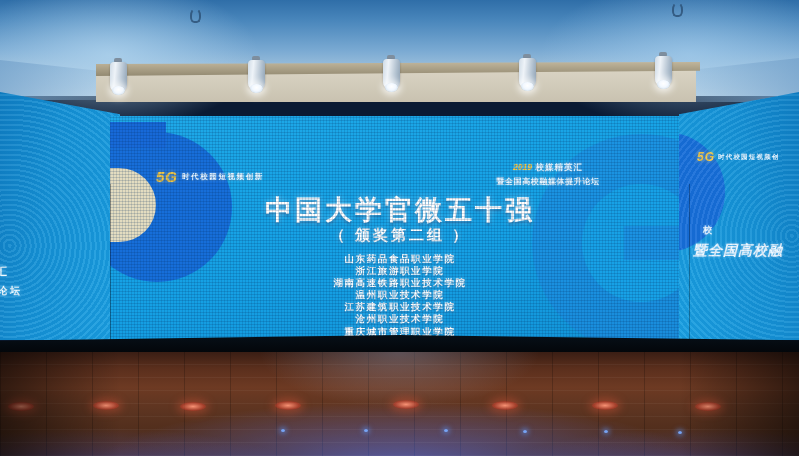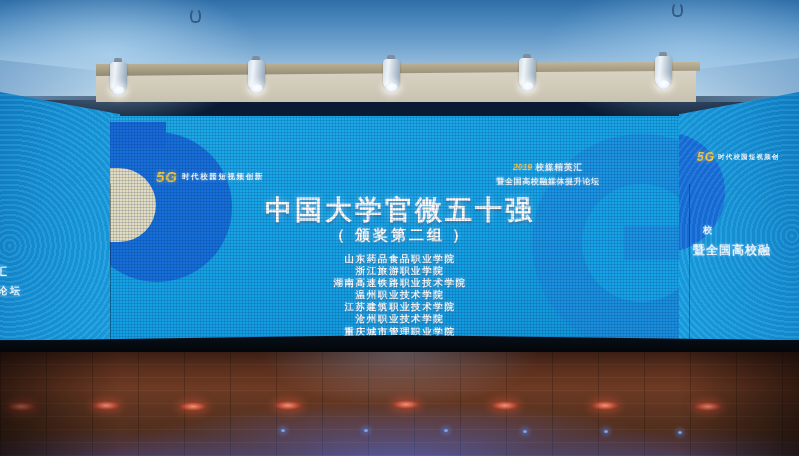--- a/index.html
+++ b/index.html
@@ -102,22 +102,22 @@
     text-shadow:0 0 4px rgba(150,220,255,.8);white-space:nowrap;}
   .sl-2{left:-46px;top:172px;font-size:11px;letter-spacing:3px;}
   .sl-3{left:-52px;top:192px;font-size:10px;letter-spacing:2.4px;}
 
   .sr-5g{position:absolute;left:18px;top:58px;display:flex;align-items:center;gap:3px;}
   .sr-g5{font-size:12px;font-weight:700;color:#f5c842;font-style:italic;letter-spacing:1px;
     text-shadow:0 0 4px rgba(255,220,120,.6);}
   .sr-tag{font-size:6.5px;color:#eaf6ff;letter-spacing:1.2px;font-weight:600;white-space:nowrap;}
   .sr-row1{position:absolute;left:24px;top:132px;font-size:9px;font-weight:700;color:#eaf6ff;
     letter-spacing:1.2px;white-space:nowrap;text-shadow:0 0 3px rgba(170,220,255,.8);}
-  .sr-row2{position:absolute;left:14px;top:150px;font-size:12px;font-weight:700;color:#eaf6ff;
-    letter-spacing:1px;white-space:nowrap;text-shadow:0 0 3px rgba(170,220,255,.8);}
+  .sr-row2{position:absolute;left:14px;top:150px;font-size:14px;font-weight:700;color:#eaf6ff;
+    letter-spacing:1px;white-space:nowrap;text-shadow:0 0 3px rgba(170,220,255,.8);font-style:italic;}
   .sr-wm5{position:absolute;left:-74px;top:40px;width:120px;height:120px;border-radius:50%;
     background:#1769d8;opacity:.9;}
 
   
   .skirt{position:absolute;left:0;top:334px;width:799px;height:24px;
     background:linear-gradient(180deg,#071019 0%,#04080d 60%,#020406 100%);
     clip-path:polygon(0 28%,50% 4%,100% 26%,100% 100%,0 100%);}
 
   
   .floor{position:absolute;left:0;top:352px;width:799px;height:104px;overflow:hidden;

